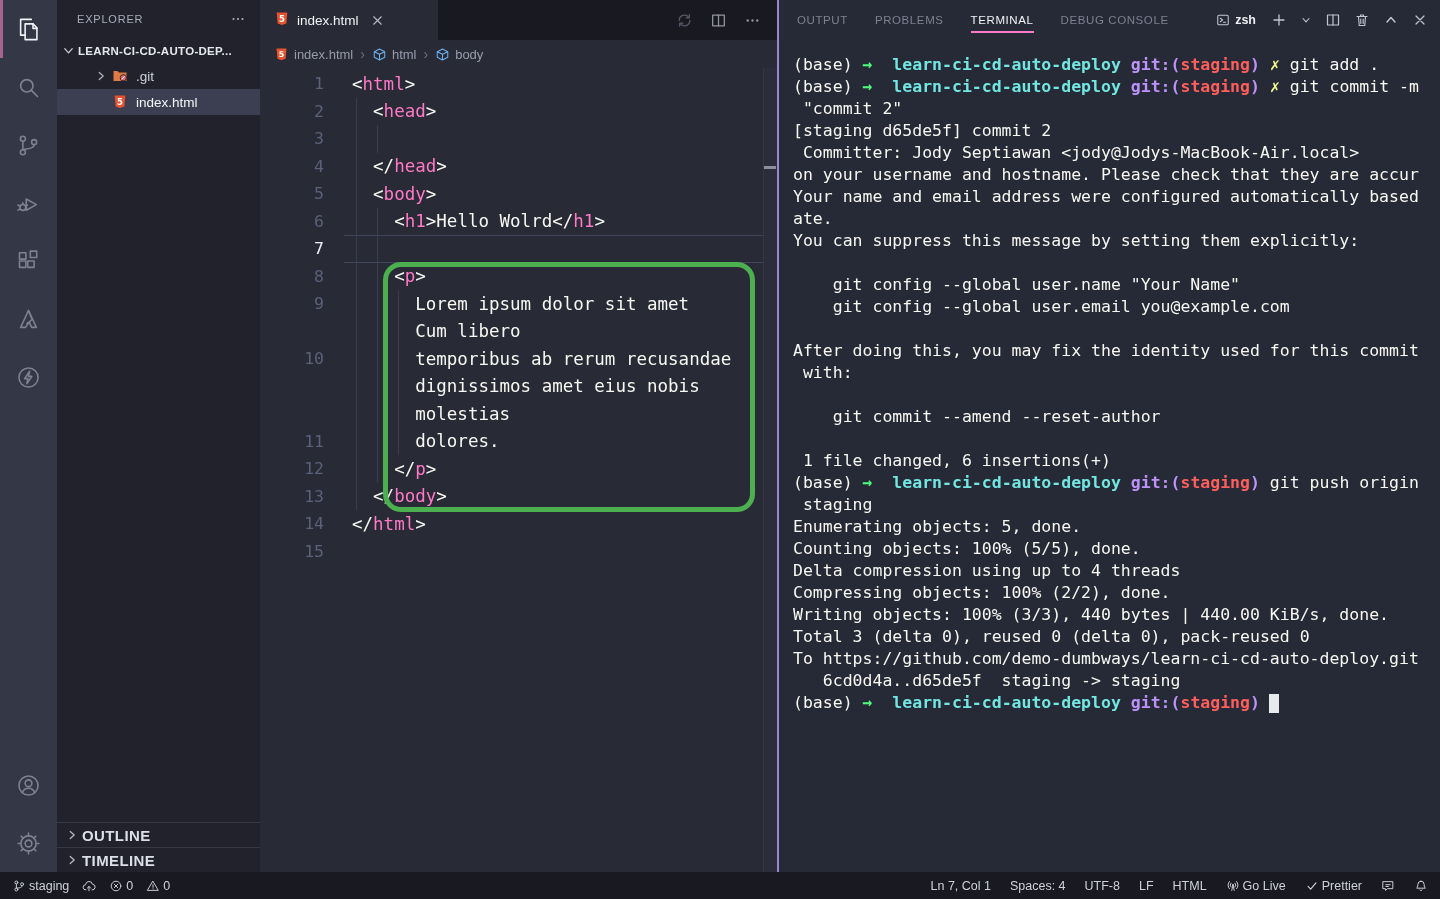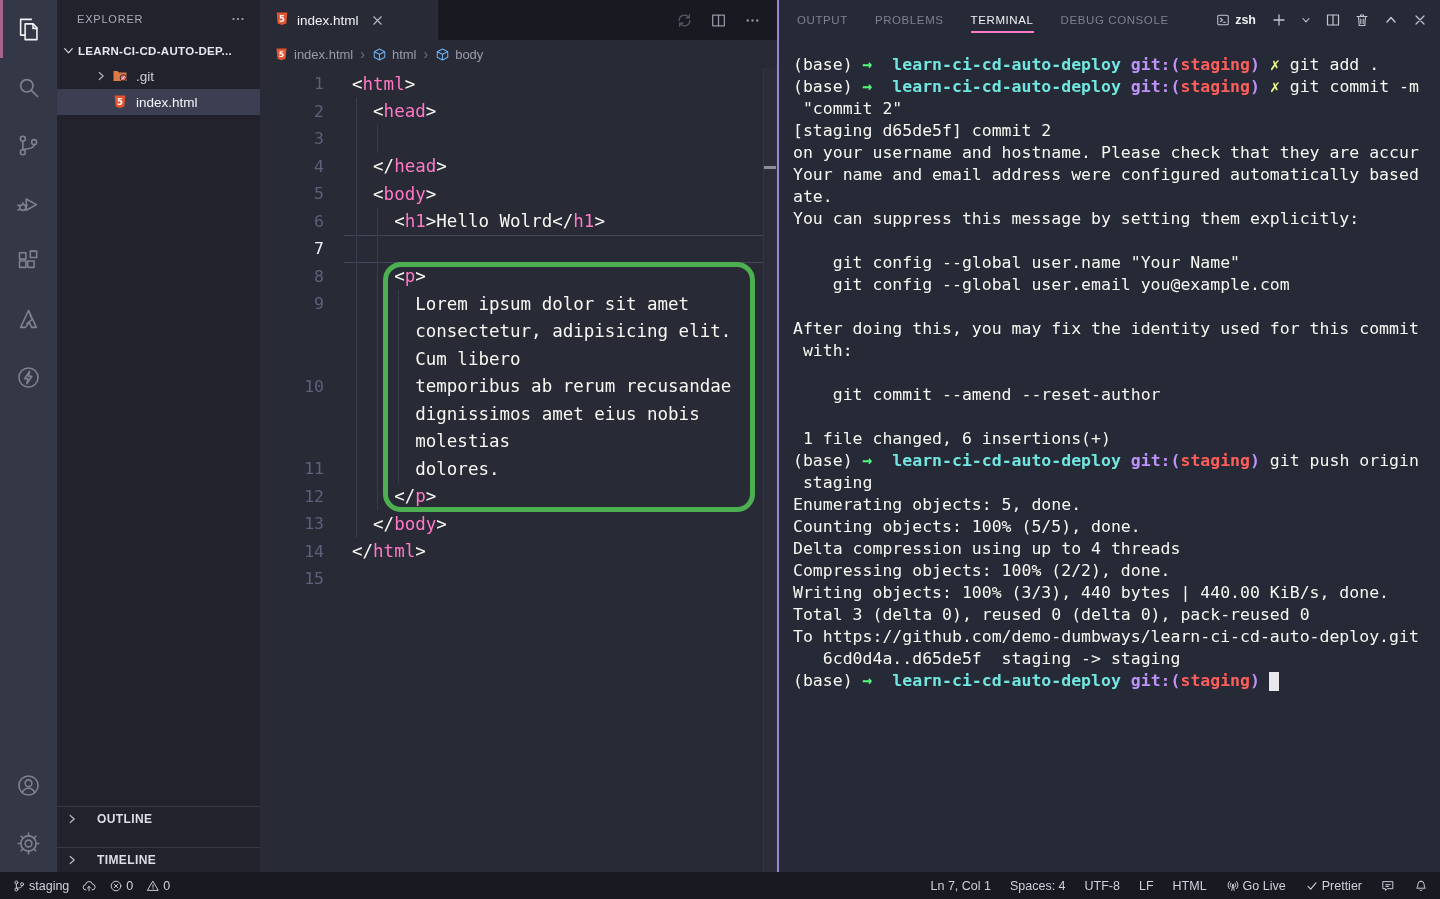--- a/index.html
+++ b/index.html
@@ -23,21 +23,21 @@
   .sb-header .icon svg{width:16px;height:16px;color:#a9adba;}
   .project-row{height:25px;display:flex;align-items:center;font-weight:bold;font-size:11.5px;color:#e6e8ef;padding-left:4px;letter-spacing:.3px;gap:2px;cursor:pointer;flex:none;}
   .project-row .icon svg{width:15px;height:15px;color:#c8ccd6;}
   .tree{flex:1;overflow:hidden;}
   .tree-row{height:26px;display:flex;align-items:center;font-size:13.5px;color:#ccd0da;padding-left:37px;cursor:pointer;}
   .tree-row .chev{width:18px;flex:none;display:flex;align-items:center;}
   .tree-row .chev svg{width:14px;height:14px;color:#aeb2bf;}
   .tree-row .file-ic{width:17px;flex:none;display:flex;align-items:center;margin-right:7px;}
   .tree-row .file-ic svg{width:16px;height:16px;}
   .tree-row.selected{background:#3c3f52;color:#f4f5f8;}
-  .sb-section{height:25px;border-top:1px solid #363845;display:flex;align-items:center;padding-left:8px;font-weight:bold;font-size:12px;letter-spacing:.4px;color:#dcdfe8;gap:18px;cursor:pointer;flex:none;margin-top:16px;}
+  .sb-section{height:25px;border-top:1px solid #363845;display:flex;align-items:center;padding-left:8px;font-weight:bold;font-size:15px;letter-spacing:.4px;color:#dcdfe8;gap:3px;cursor:pointer;flex:none;}
   .sb-section svg{width:14px;height:14px;color:#b7bac6;}
 
   
   .editor-group{width:517px;display:flex;flex-direction:column;background:#282a36;flex:none;min-width:0;}
   .tabsbar{height:40px;background:#191a21;display:flex;align-items:stretch;flex:none;}
   .tab{width:178px;background:#282a36;display:flex;align-items:center;padding:0 8px 0 14px;gap:7px;font-size:13.5px;color:#f2f3f7;cursor:pointer;}
   .tab .file-icon svg{width:16px;height:16px;}
   .tab-close{margin-left:4px;display:flex;}
   .tab-close svg{width:15px;height:15px;color:#b6bac6;}
   .editor-actions{margin-left:auto;display:flex;align-items:center;gap:17px;padding-right:16px;color:#9094a2;}
@@ -364,27 +364,20 @@
               <span class="guide" style="left: 117.1px;"></span>
               <span class="guide" style="left: 138.2px;"></span>
               <span class="gutter">9</span>
               <span class="code-text"><span class="cs-fg">      Lorem ipsum dolor sit amet</span></span>
             </div>
             <div class="code-row">
               <span class="guide" style="left: 96px;"></span>
               <span class="guide" style="left: 117.1px;"></span>
               <span class="guide" style="left: 138.2px;"></span>
               <span class="gutter"></span>
-              <span class="code-text"><span class="cs-fg">      consectetur, adipisicing elit.</span></span>
-            </div>
-            <div class="code-row">
-              <span class="guide" style="left: 96px;"></span>
-              <span class="guide" style="left: 117.1px;"></span>
-              <span class="guide" style="left: 138.2px;"></span>
-              <span class="gutter"></span>
               <span class="code-text"><span class="cs-fg">      Cum libero</span></span>
             </div>
             <div class="code-row">
               <span class="guide" style="left: 96px;"></span>
               <span class="guide" style="left: 117.1px;"></span>
               <span class="guide" style="left: 138.2px;"></span>
               <span class="gutter">10</span>
               <span class="code-text"><span class="cs-fg">      temporibus ab rerum recusandae</span></span>
             </div>
             <div class="code-row">
@@ -484,20 +477,21 @@
                 <path d="M4 4l8 8M12 4l-8 8"></path>
               </svg>
             </span>
           </div>
       </div>
       <div class="terminal" id="terminal">
           <div class="tline"><span class="ts-fg">(base) </span><span class="ts-green">→</span><span class="ts-fg">  </span><span class="ts-cyanb">learn-ci-cd-auto-deploy</span><span class="ts-fg"> </span><span class="ts-purple">git:(</span><span class="ts-red">staging</span><span class="ts-purple">)</span><span class="ts-fg"> </span><span class="ts-yellow">✗</span><span class="ts-fg"> git add .</span></div>
           <div class="tline"><span class="ts-fg">(base) </span><span class="ts-green">→</span><span class="ts-fg">  </span><span class="ts-cyanb">learn-ci-cd-auto-deploy</span><span class="ts-fg"> </span><span class="ts-purple">git:(</span><span class="ts-red">staging</span><span class="ts-purple">)</span><span class="ts-fg"> </span><span class="ts-yellow">✗</span><span class="ts-fg"> git commit -m</span></div>
           <div class="tline"><span class="ts-fg"> "commit 2"</span></div>
           <div class="tline"><span class="ts-fg">[staging d65de5f] commit 2</span></div>
+          <div class="tline"><span class="ts-fg"> Committer: Jody Septiawan &lt;jody@Jodys-MacBook-Air.local&gt;</span></div>
           <div class="tline"><span class="ts-fg">on your username and hostname. Please check that they are accur</span></div>
           <div class="tline"><span class="ts-fg">Your name and email address were configured automatically based</span></div>
           <div class="tline"><span class="ts-fg">ate.</span></div>
           <div class="tline"><span class="ts-fg">You can suppress this message by setting them explicitly:</span></div>
           <div class="tline"></div>
           <div class="tline"><span class="ts-fg">    git config --global user.name "Your Name"</span></div>
           <div class="tline"><span class="ts-fg">    git config --global user.email you@example.com</span></div>
           <div class="tline"></div>
           <div class="tline"><span class="ts-fg">After doing this, you may fix the identity used for this commit</span></div>
           <div class="tline"><span class="ts-fg"> with:</span></div>

